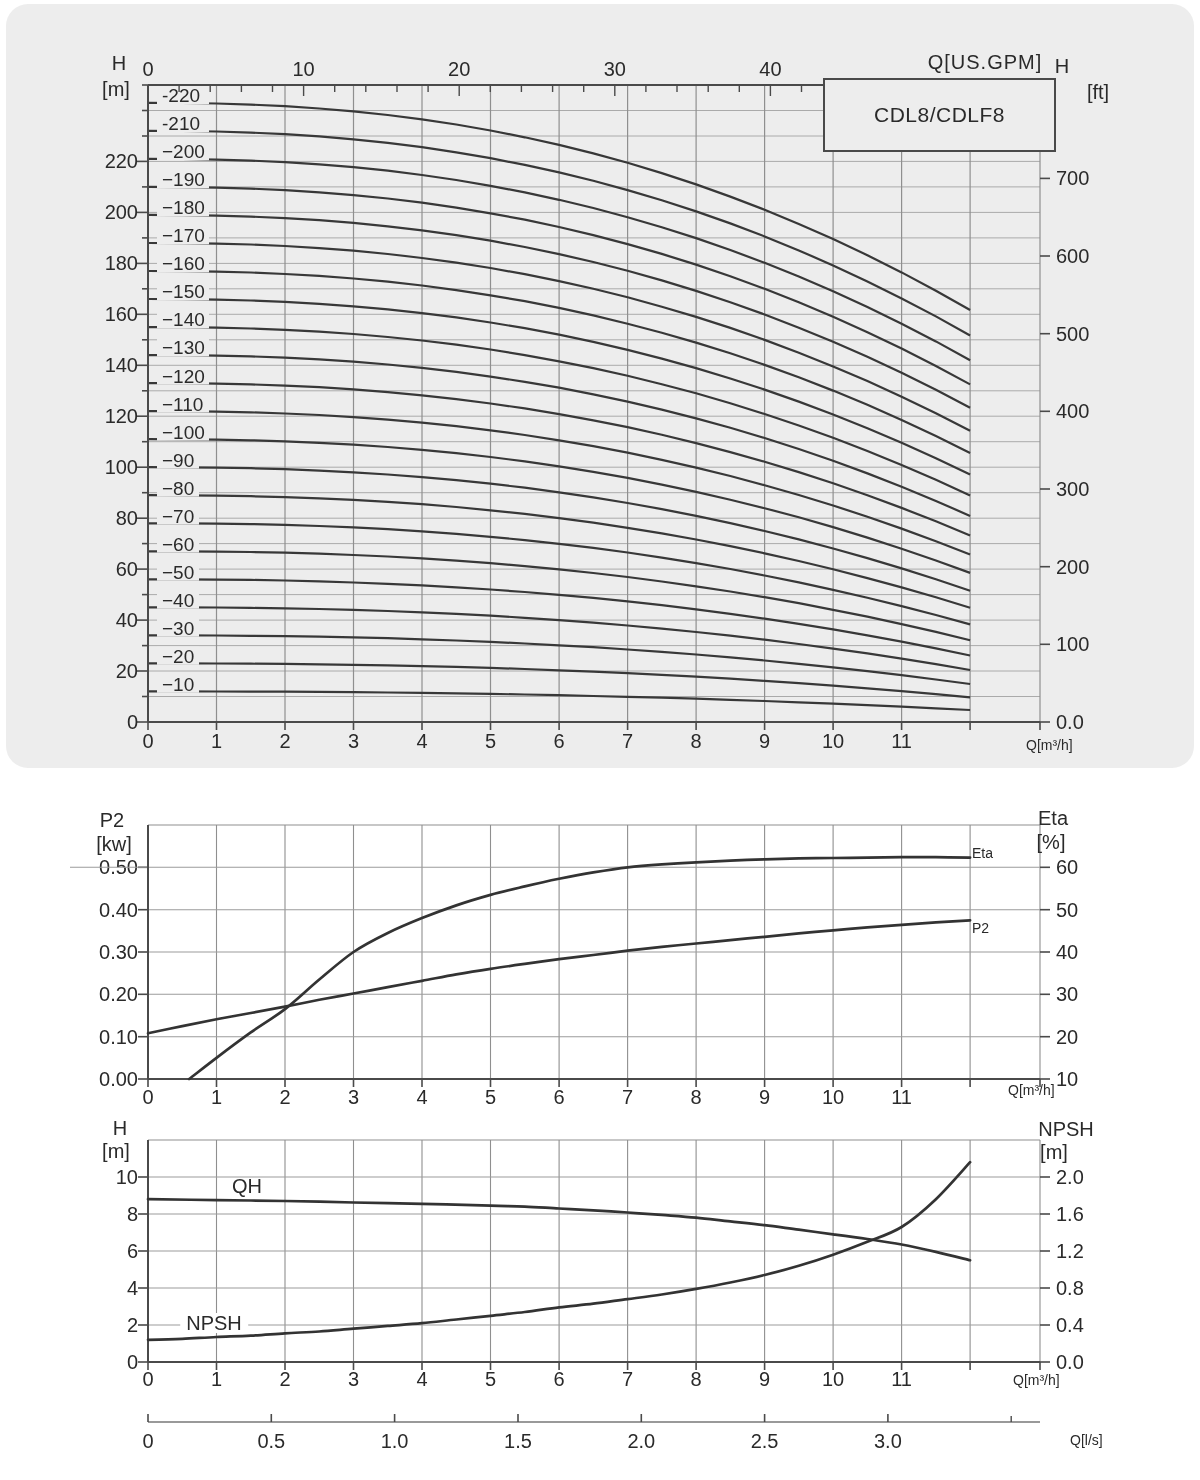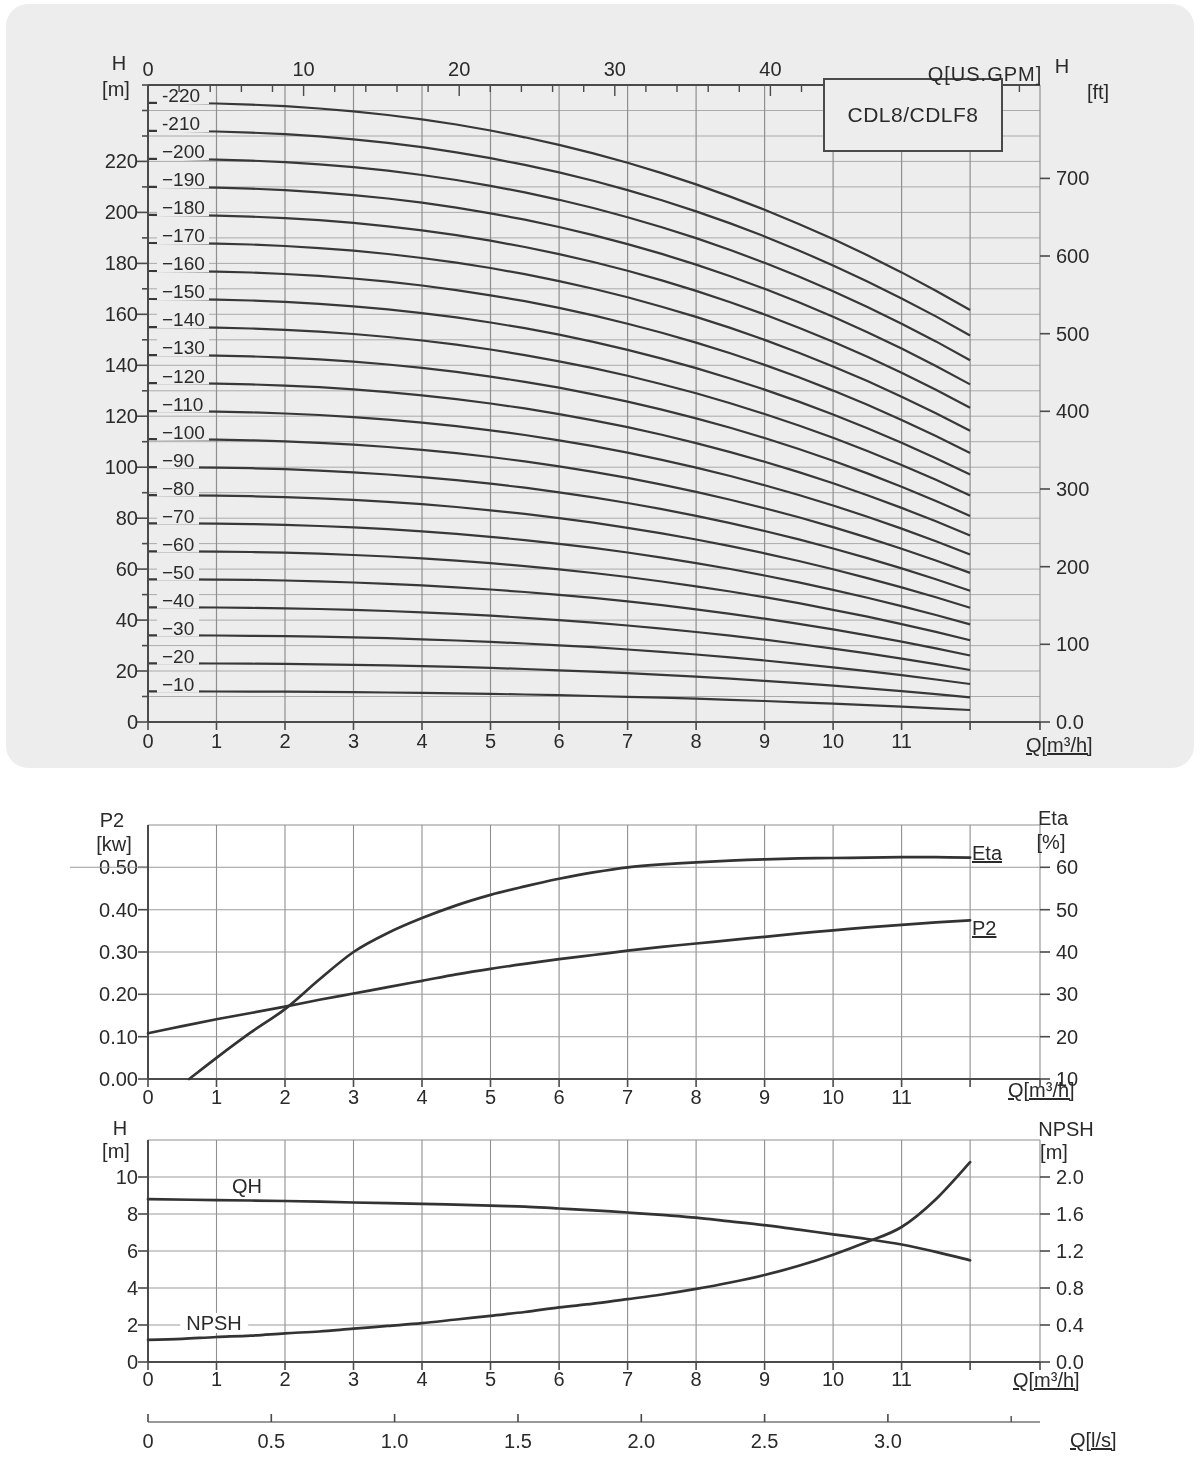--- a/index.html
+++ b/index.html
@@ -4,24 +4,24 @@
 <style>
   html,body{margin:0;padding:0;background:#ffffff;}
   body{width:1200px;height:1480px;position:relative;overflow:hidden;
        font-family:"Liberation Sans", sans-serif;color:#2a2a2a;}
   .card{position:absolute;left:6px;top:4px;width:1188px;height:764px;
         background:#ededed;border-radius:22px;}
   svg{position:absolute;left:0;top:0;}
   svg text{font-family:"Liberation Sans", sans-serif;fill:#2a2a2a;}
   .lab{position:absolute;transform:translate(-50%,-50%);font-size:20px;
        white-space:nowrap;line-height:1;}
-  .lab-l{position:absolute;transform:translateY(-50%);font-size:20px;
-       white-space:nowrap;line-height:1;text-decoration:underline;}
+  .lab-l{position:absolute;transform:translateY(-50%);font-size:14px;
+       white-space:nowrap;line-height:1;}
   .masked{background:#ffffff;padding:0 6px;}
-  .legend{position:absolute;left:823px;top:78px;width:180px;height:74px;
+  .legend{position:absolute;left:823px;top:78px;width:233px;height:74px;
           border:2px solid #4a4a4a;background:#ededed;display:flex;
           align-items:center;justify-content:center;font-size:21px;
           letter-spacing:0.5px;box-sizing:border-box;}
 </style>
 </head>
 <body>
 
 <div class="card"></div>
 
 <svg id="charts" width="1200" height="1480" viewBox="0 0 1200 1480">
@@ -409,21 +409,21 @@
     <text x="887.9" y="1448" text-anchor="middle" font-size="20">3.0</text>
     <line x1="1011.2" y1="1416" x2="1011.2" y2="1422" stroke="#4a4a4a" stroke-width="1.4"></line>
   </svg>
 
 <div class="legend">CDL8/CDLF8</div>
 
 <div class="lab" style="left:119px;top:63px">H</div>
 <div class="lab" style="left:116px;top:89px">[m]</div>
 <div class="lab" style="left:1062px;top:66px">H</div>
 <div class="lab" style="left:1098px;top:92px">[ft]</div>
-<div class="lab" style="left:985px;top:74px;letter-spacing:1px">Q[US.GPM]</div>
+<div class="lab" style="left:985px;top:62px;letter-spacing:1px">Q[US.GPM]</div>
 <div class="lab-l" style="left:1026px;top:745px">Q[m³/h]</div>
 
 <div class="lab" style="left:112px;top:820px">P2</div>
 <div class="lab" style="left:114px;top:844px">[kw]</div>
 <div class="lab" style="left:1053px;top:818px">Eta</div>
 <div class="lab" style="left:1051px;top:842px">[%]</div>
 <div class="lab-l" style="left:1008px;top:1090px">Q[m³/h]</div>
 <div class="lab-l" style="left:972px;top:853px">Eta</div>
 <div class="lab-l" style="left:972px;top:928px">P2</div>
 

